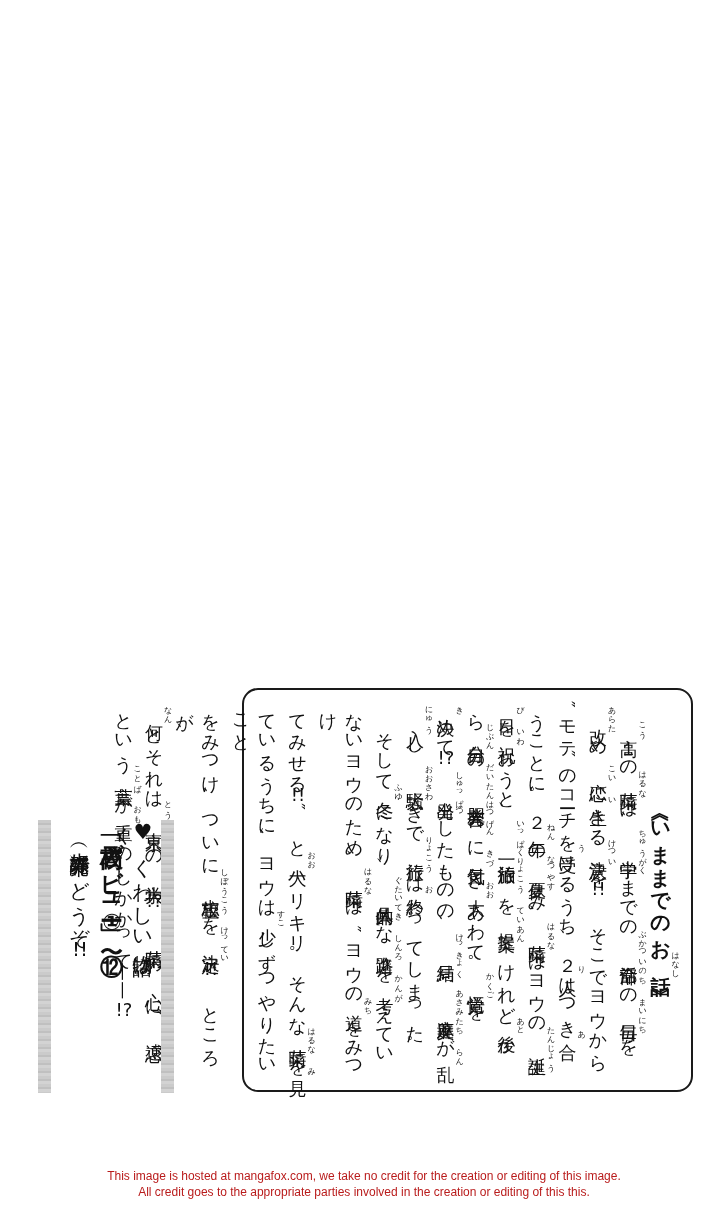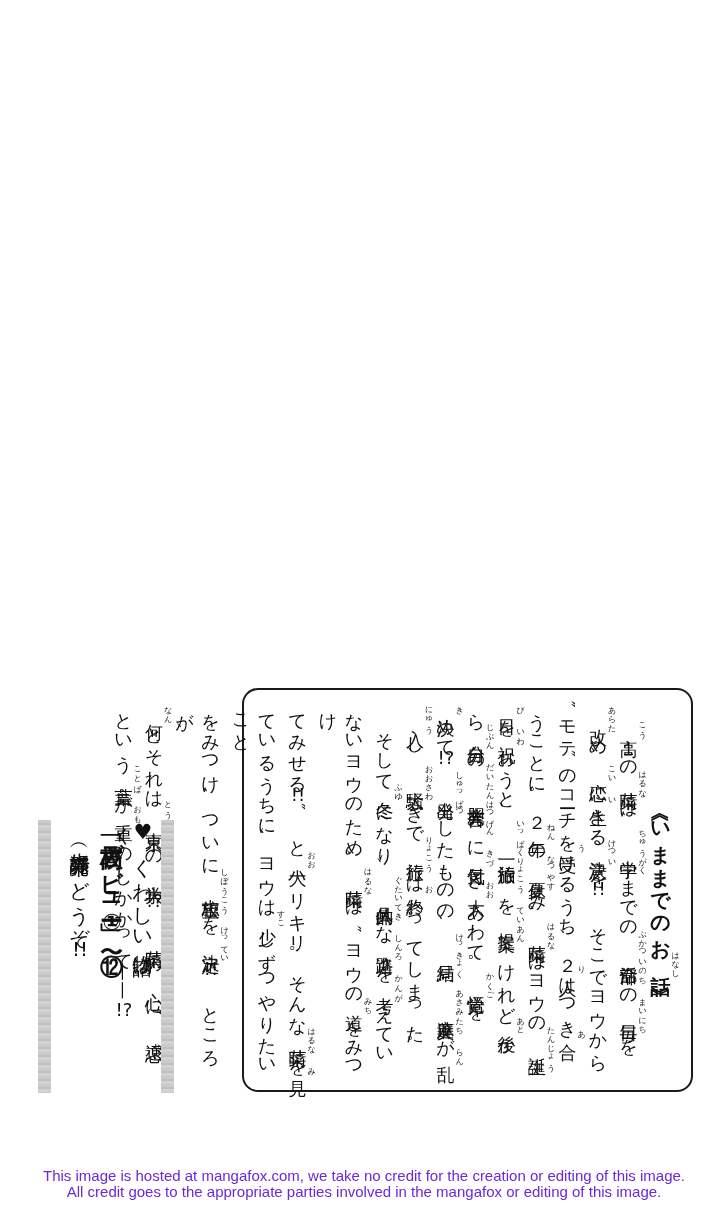--- a/index.html
+++ b/index.html
@@ -72,23 +72,23 @@
   .promo-col:nth-child(2) { font-size: 23px; line-height: 33px; font-weight: bold; margin-top: 6px; letter-spacing: 0.5px; }
   .promo-col:nth-child(3) { font-size: 20px; line-height: 30px; margin-top: 16px; }
   .heart { font-size: 21px; }
 
   
   .footer {
     position: absolute;
     left: 0; right: 0; bottom: 7px;
     text-align: center;
     font-family: "Liberation Sans", sans-serif;
-    font-size: 15px;
+    font-size: 12px;
     line-height: 16px;
-    color: #6d28d9;
+    color: #b91c1c;
   }
 </style>
 </head>
 <body>
 
 <div class="summary-box">
   <div class="vcols">
     <div class="sum-title">《いままでのお<ruby>話<rt>はなし</rt></ruby>》</div>
     
     <div style="display:contents"><div class="sum-col">　<ruby>高<rt>こう</rt></ruby>１の<ruby>晴菜<rt>はるな</rt></ruby>は、<ruby>中学<rt>ちゅうがく</rt></ruby>までの<ruby>部活命<rt>ぶかついのち</rt></ruby>の<ruby>毎日<rt>まいにち</rt></ruby>を</div><div class="sum-col"><ruby>改<rt>あらた</rt></ruby>め、<ruby>恋<rt>こい</rt></ruby>に<ruby>生<rt>い</rt></ruby>きる<ruby>決意<rt>けつい</rt></ruby>を<span class="tcy">!!</span>　そこでヨウから</div><div class="sum-col">″モテ″のコーチを<ruby>受<rt>う</rt></ruby>けるうち、２<ruby>人<rt>り</rt></ruby>はつき<ruby>合<rt>あ</rt></ruby></div><div class="sum-col">うことに。２<ruby>年<rt>ねん</rt></ruby>の<ruby>夏休<rt>なつやす</rt></ruby>み、<ruby>晴菜<rt>はるな</rt></ruby>はヨウの<ruby>誕生<rt>たんじょう</rt></ruby></div><div class="sum-col"><ruby>日<rt>び</rt></ruby>を<ruby>祝<rt>いわ</rt></ruby>おうと、<ruby>一泊旅行<rt>いっぱくりょこう</rt></ruby>を<ruby>提案<rt>ていあん</rt></ruby>。けれど<ruby>後<rt>あと</rt></ruby>か</div><div class="sum-col">ら<ruby>自分<rt>じぶん</rt></ruby>の<ruby>大胆発言<rt>だいたんはつげん</rt></ruby>に<ruby>気付<rt>きづ</rt></ruby>き<ruby>大<rt>おお</rt></ruby>あわて。<ruby>覚悟<rt>かくご</rt></ruby>を</div><div class="sum-col"><ruby>決<rt>き</rt></ruby>めて<span class="tcy">!?</span><ruby>出発<rt>しゅっぱつ</rt></ruby>したものの、<ruby>結局<rt>けっきょく</rt></ruby>、<ruby>麻美達<rt>あさみたち</rt></ruby>が<ruby>乱<rt>らん</rt></ruby></div><div class="sum-col"><ruby>入<rt>にゅう</rt></ruby>し、<ruby>大騒<rt>おおさわ</rt></ruby>ぎで<ruby>旅行<rt>りょこう</rt></ruby>は<ruby>終<rt>お</rt></ruby>わってしまった。</div><div class="sum-col">　そして<ruby>冬<rt>ふゆ</rt></ruby>になり、<ruby>具体的<rt>ぐたいてき</rt></ruby>な<ruby>進路<rt>しんろ</rt></ruby>を<ruby>考<rt>かんが</rt></ruby>えてい</div><div class="sum-col">ないヨウのため、<ruby>晴菜<rt>はるな</rt></ruby>は　″ヨウの<ruby>道<rt>みち</rt></ruby>をみつけ</div><div class="sum-col">てみせる<span class="tcy">!!</span>″　と<ruby>大<rt>おお</rt></ruby>ハリキリ。そんな<ruby>晴菜<rt>はるな</rt></ruby>を<ruby>見<rt>み</rt></ruby></div><div class="sum-col">ているうちに、ヨウは<ruby>少<rt>すこ</rt></ruby>しずつやりたいこと</div><div class="sum-col">をみつけ、ついに<ruby>志望校<rt>しぼうこう</rt></ruby>を<ruby>決定<rt>けってい</rt></ruby><span class="tcy">!!</span>　ところが、</div><div class="sum-col"><ruby>何<rt>なん</rt></ruby>とそれは<ruby>東京<rt>とうきょう</rt></ruby>の<ruby>大学<rt>だいがく</rt></ruby><span class="tcy">!?</span>　<ruby>晴菜<rt>はるな</rt></ruby>の<ruby>心<rt>こころ</rt></ruby>に″<ruby>遠恋<rt>えんれん</rt></ruby>″</div><div class="sum-col">という<ruby>言葉<rt>ことば</rt></ruby>が<ruby>重<rt>おも</rt></ruby>くのしかかって——<span class="tcy">!?</span></div></div>
@@ -101,14 +101,14 @@
 <div class="promo">
   <div class="promo-col">
     <span class="heart">♥</span><span>くわしい物語は、</span>
   </div>
   <div class="promo-col">「高校デビュー」①〜⑫</div>
   <div class="promo-col">（大好評発売中）でどうぞ<span class="tcy">!!</span></div>
 </div>
 
 <div class="footer">
   <div>This image is hosted at mangafox.com, we take no credit for the creation or editing of this image.</div>
-  <div>All credit goes to the appropriate parties involved in the mangafox or editing of this image.</div>
+  <div>All credit goes to the appropriate parties involved in the creation or editing of this this.</div>
 </div>
 
 </body></html>

